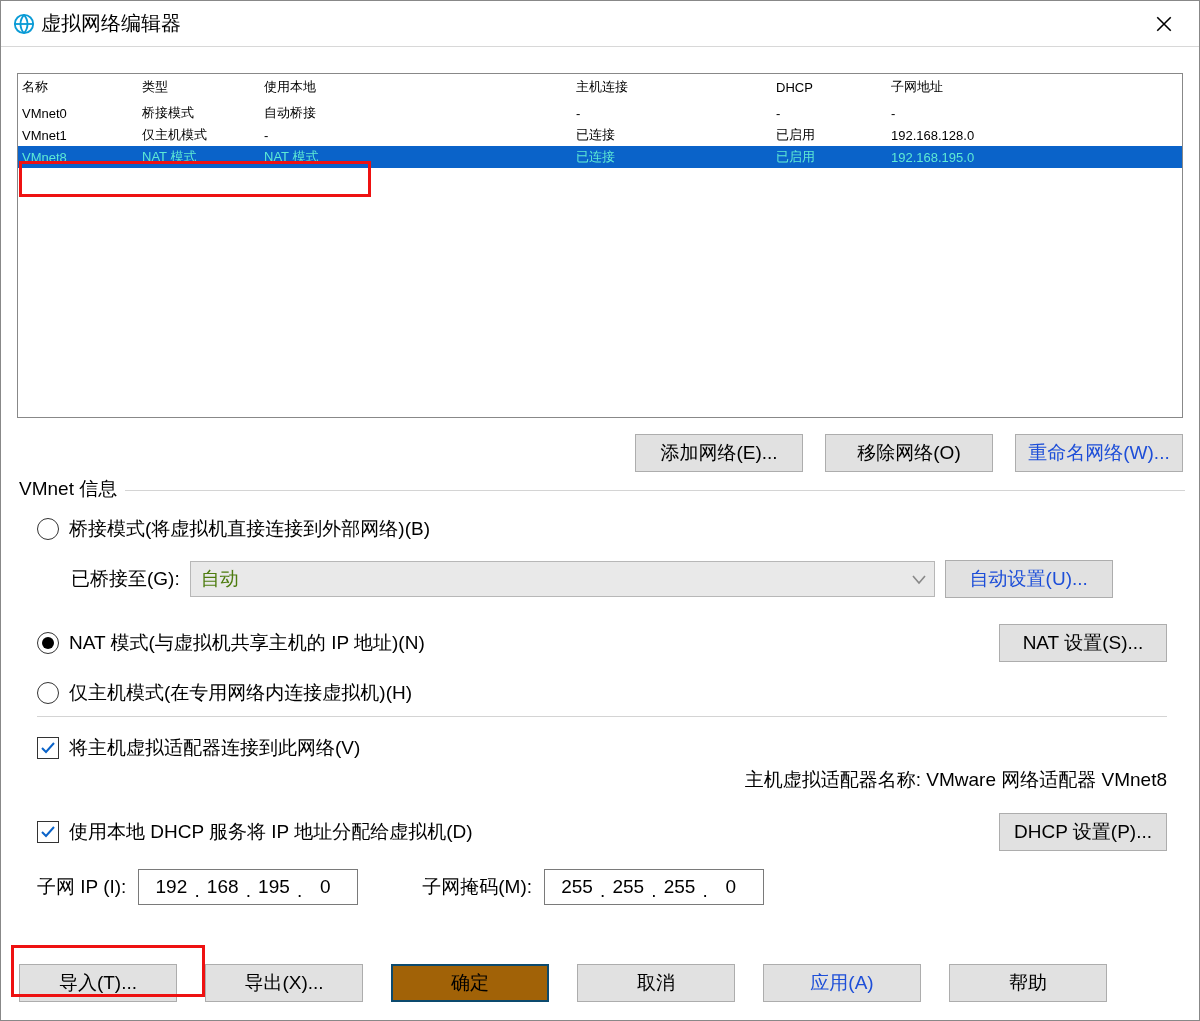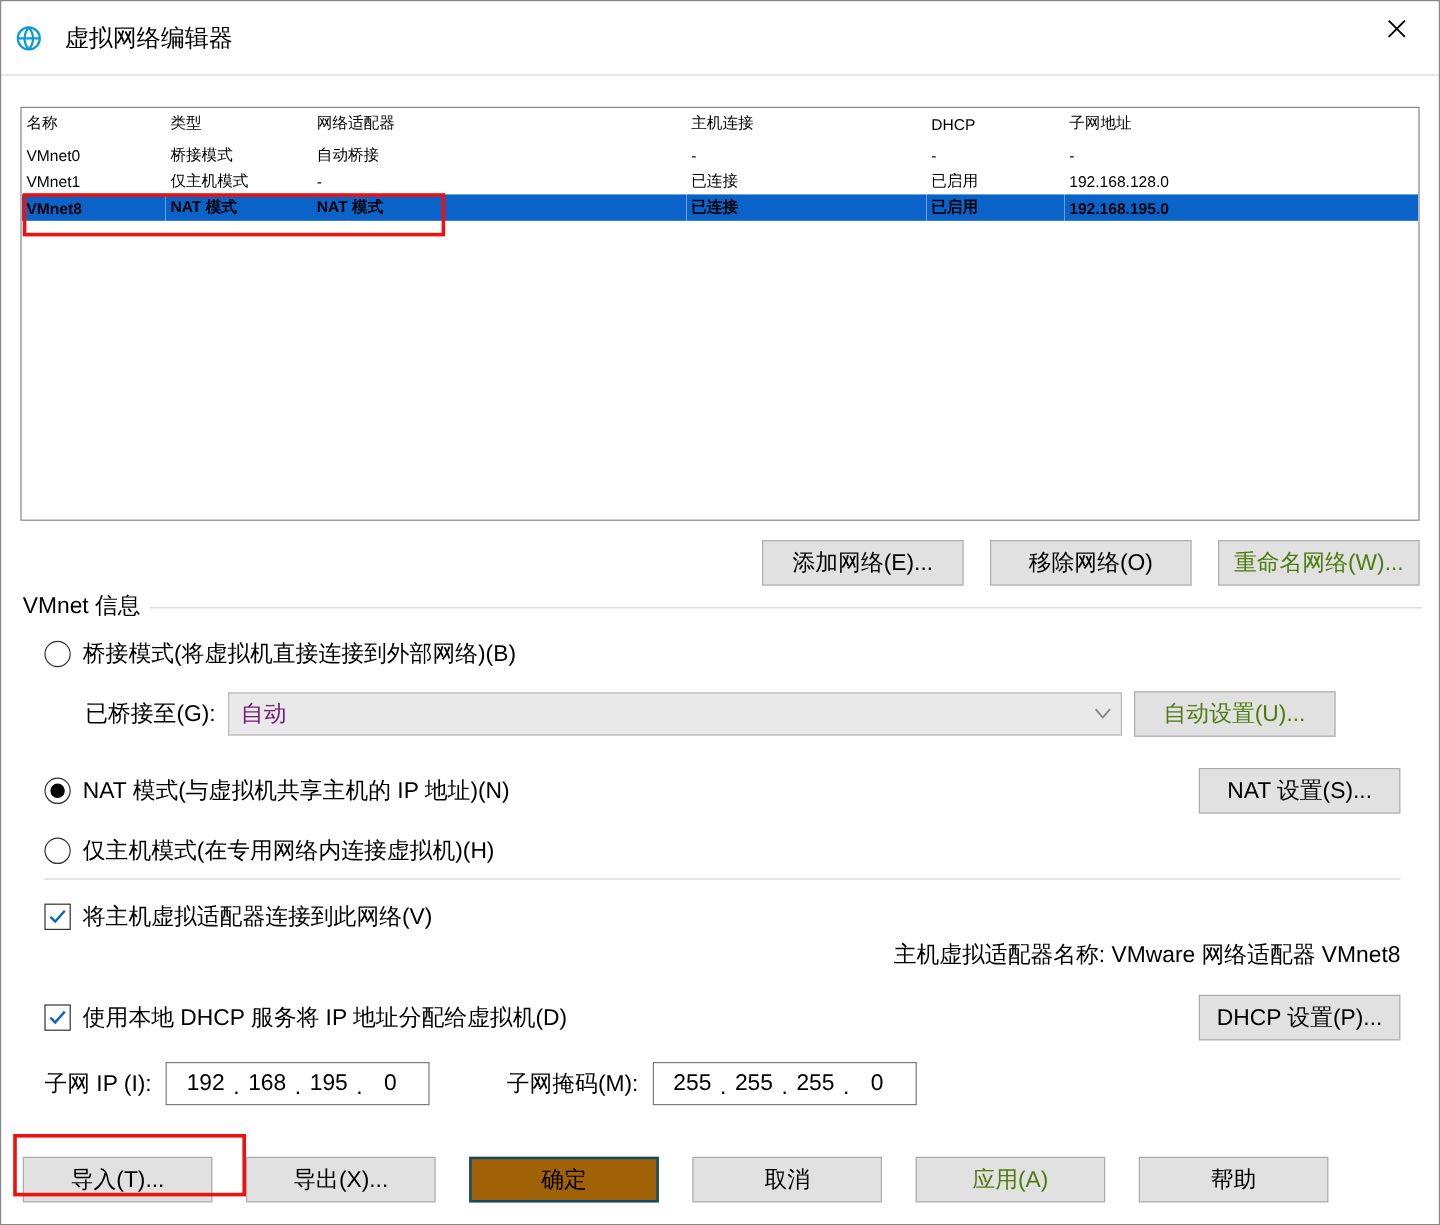--- a/index.html
+++ b/index.html
@@ -15,26 +15,25 @@
 
   
   .window {
     width: 1200px; height: 1021px;
     border: 1px solid #888;
     background: #fff;
     display: flex; flex-direction: column;
     position: relative;
   }
   .titlebar {
-    height: 62px;
+    height: 46px;
     display: flex; align-items: center;
     padding: 0 8px 0 12px;
     border-bottom: 1px solid #d8d8d8;
     position: relative;
-    gap: 13px;
   }
   .titlebar .title-text { margin-left: 6px; font-size: 20px; }
   .titlebar .app-icon {
     width: 22px; height: 22px; display: inline-flex;
     align-items: center; justify-content: center;
   }
   .titlebar .close-btn {
     position: absolute; right: 0; top: 0;
     width: 70px; height: 46px;
     display: flex; align-items: center; justify-content: center;
@@ -73,22 +72,21 @@
   }
   .net-table td {
     padding: 2px 4px;
     white-space: nowrap;
     overflow: hidden;
     text-overflow: clip;
     margin-left: 48px;
   }
   .net-table tr.selected td {
     background: #0a63c9;
-    color: #000000;
-    font-weight: bold;
+    color: #5eead4;
   }
   
   col.c-name { width: 120px; }
   col.c-type { width: 122px; }
   col.c-ext  { width: 312px; }
   col.c-host { width: 200px; }
   col.c-dhcp { width: 115px; }
   col.c-sub  { width: auto; }
 
   
@@ -112,21 +110,21 @@
     height: 38px;
     background: #e1e1e1;
     border: 1px solid #adadad;
     display: inline-flex;
     align-items: center; justify-content: center;
     font-size: 19px;
     padding: 0 10px;
     white-space: nowrap;
     cursor: default;
   }
-  .btn.disabled { color: #4d7c0f; }
+  .btn.disabled { color: #1d4ed8; }
   .btn.primary { border: 2px solid #0c4a6e; background:#a16207; }
 
   
   .groupbox {
     margin-top: 18px;
     position: relative;
     padding: 20px 18px 12px 22px;
   }
   .groupbox .legend {
     position: absolute;
@@ -170,21 +168,21 @@
     display:flex; align-items:center; gap: 10px;
     margin: 2px 0 26px 34px;
   }
   .combo {
     flex: 1 1 auto;
     height: 36px;
     background:#e9e9e9;
     border:1px solid #b7b7b7;
     display:flex; align-items:center;
     padding: 0 34px 0 10px;
-    color:#701a75;
+    color:#4d7c0f;
     position:relative;
     max-width: 745px;
   }
   .combo .chev {
     position:absolute; right:8px; top:50%; transform:translateY(-50%);
     color:#888;
   }
 
   .nat-settings-btn { min-width: 168px; }
   .dhcp-settings-btn { min-width: 168px; }
@@ -248,21 +246,21 @@
             <col class="c-type">
             <col class="c-ext">
           <col class="c-host">
             <col class="c-dhcp">
             <col class="c-sub">
         </colgroup>
         <thead>
           <tr>
             <th>名称</th>
             <th>类型</th>
-            <th>网络适配器</th>
+            <th>使用本地</th>
             <th>主机连接</th>
             <th>DHCP</th>
             <th>子网地址</th>
           </tr>
         </thead>
         <tbody id="net-tbody">
             <tr>
               <td>VMnet0</td>
               <td>桥接模式</td>
               <td>自动桥接</td>

